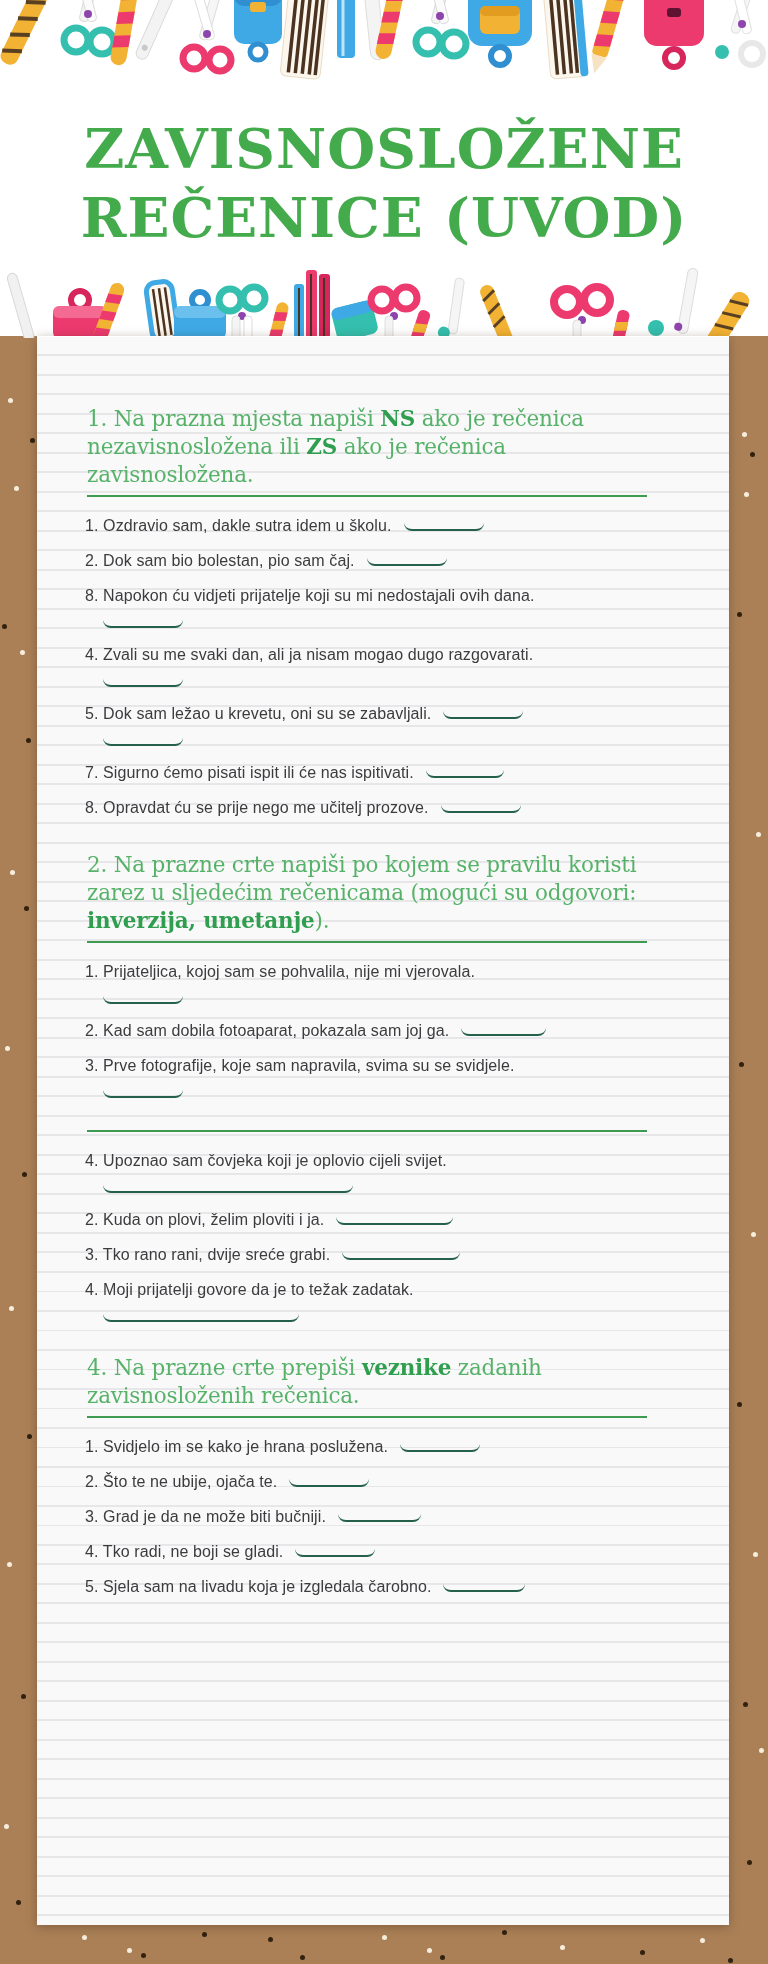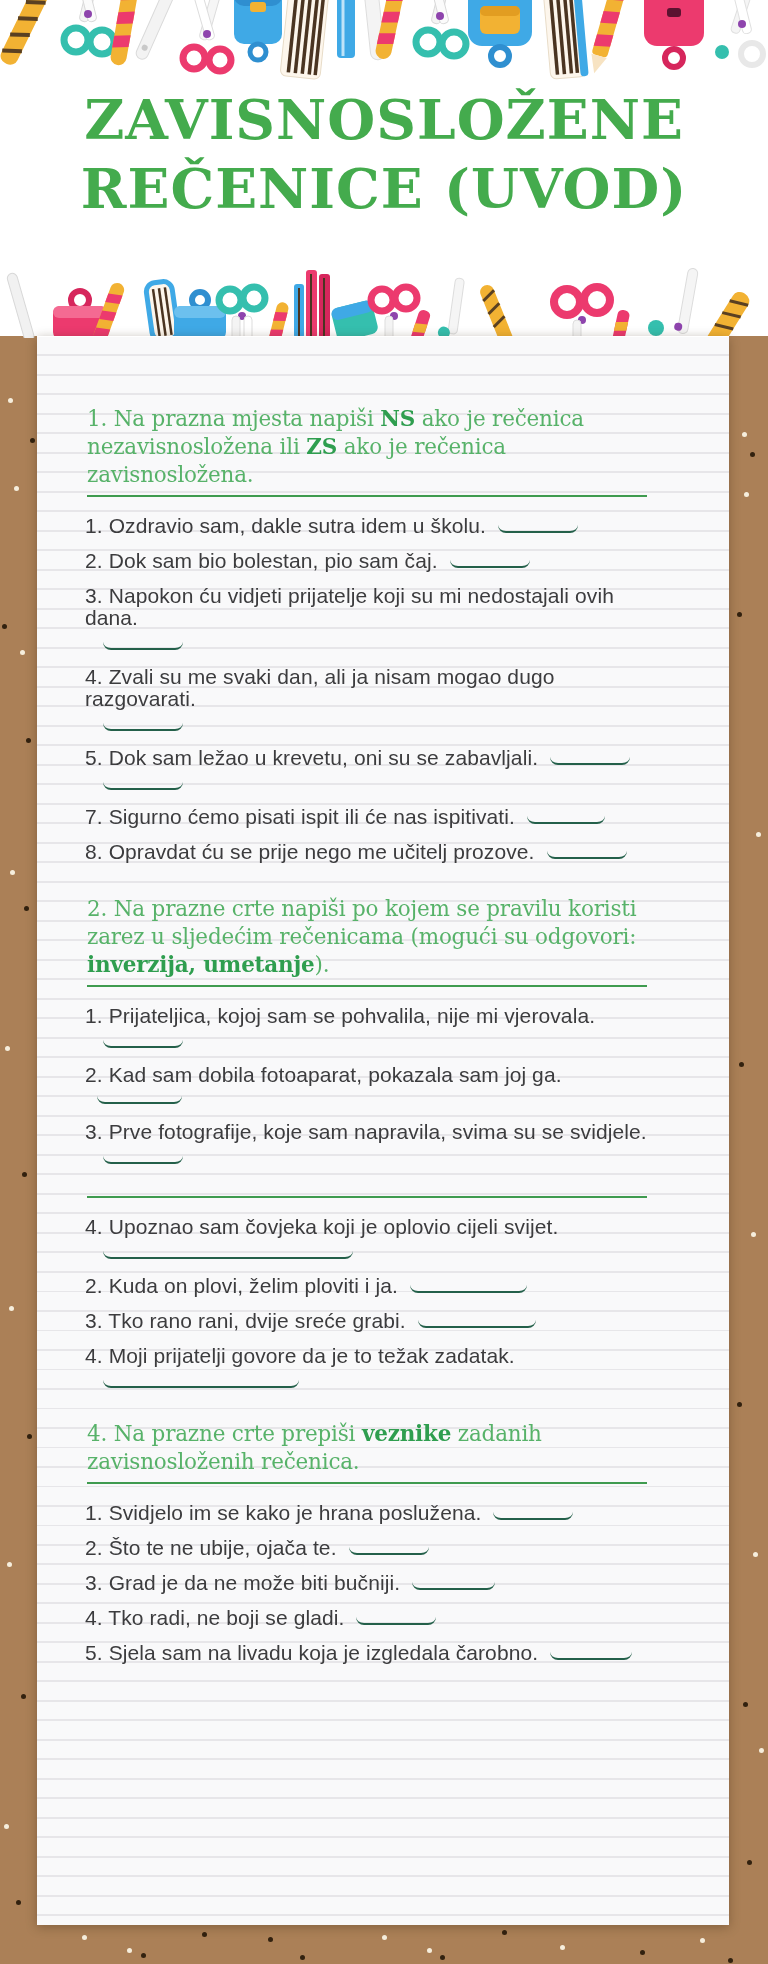--- a/index.html
+++ b/index.html
@@ -20,21 +20,21 @@
     position:relative;width:768px;height:1964px;margin:0 auto;
     background:var(--background);overflow:hidden;
     font-family:"Liberation Sans",sans-serif;
   }
   
   .header{position:absolute;top:0;left:0;width:768px;height:336px;background:#ffffff;z-index:0;}
   .deco{position:absolute;left:0;width:768px;pointer-events:none;}
   .deco-top{top:0;height:80px;z-index:2;}
   .deco-mid{top:252px;height:86px;z-index:1;}
   .title{
-    position:relative;z-index:2;margin:0 auto;padding-top:86px;width:660px;
+    position:relative;z-index:2;margin:0 auto;padding-top:115px;width:660px;
     font-family:"DejaVu Serif","Liberation Serif",serif;font-weight:700;
     font-size:55px;line-height:1.25;letter-spacing:1px;text-align:center;
     color:var(--title-green);
   }
   
   .dots{
     position:absolute;top:0;left:0;width:5px;height:5px;border-radius:50%;
     background:transparent;z-index:1;
     box-shadow:
       8px 398px 0 0 #f6eedd, 30px 438px 0 0 #32210f, 14px 486px 0 0 #f6eedd,
@@ -67,21 +67,21 @@
   .task + .task{margin-top:32px;}
   .task-heading{
     margin:0 0 6px 2px;
     font-family:"DejaVu Serif","Liberation Serif",serif;
     font-size:21.5px;line-height:28px;font-weight:400;
     color:var(--heading-green);letter-spacing:-0.2px;
   }
   .task-heading .b{font-weight:700;color:var(--heading-bold-green);}
   .divider{border-top:2px solid var(--divider-green);width:560px;margin:6px 0 18px 2px;}
   .item{
-    margin:0 0 13px 0;font-size:21px;line-height:22px;color:var(--body-text);
+    margin:0 0 13px 0;font-size:16px;line-height:22px;color:var(--body-text);
     letter-spacing:.1px;
   }
   .answer-line{
     display:inline-block;height:8px;
     border-bottom:2px solid var(--answer-line);
     border-bottom-left-radius:9px;border-bottom-right-radius:9px;
   }
   .answer-line.inline{margin-left:12px;vertical-align:baseline;}
   .answer-line.block{display:block;margin:10px 0 16px 18px;}
 </style>
@@ -317,21 +317,21 @@
 
   <div class="dots"></div>
 
   <div class="paper">
     <div id="sections">
         <section class="task">
           <h2 class="task-heading"><span>1. Na prazna mjesta napiši </span><span class="b">NS</span><span> ako je rečenica nezavisnosložena ili </span><span class="b">ZS</span><span> ako je rečenica zavisnosložena.</span></h2>
           <div class="divider"></div>
           <p class="item"><span class="item-text">1. Ozdravio sam, dakle sutra idem u školu.</span><span class="answer-line inline" style="width: 80px;"></span></p>
           <p class="item"><span class="item-text">2. Dok sam bio bolestan, pio sam čaj.</span><span class="answer-line inline" style="width: 80px;"></span></p>
-          <p class="item"><span class="item-text">3. Napokon ću vidjeti prijatelje koji su mi nedostajali ovih dana.</span></p>
+          <p class="item"><span class="item-text">8. Napokon ću vidjeti prijatelje koji su mi nedostajali ovih dana.</span></p>
           <div class="answer-line block" style="width: 80px;"></div>
           <p class="item"><span class="item-text">4. Zvali su me svaki dan, ali ja nisam mogao dugo razgovarati.</span></p>
           <div class="answer-line block" style="width: 80px;"></div>
           <p class="item"><span class="item-text">5. Dok sam ležao u krevetu, oni su se zabavljali.</span><span class="answer-line inline" style="width: 80px;"></span></p>
           <div class="answer-line block" style="width: 80px;"></div>
           <p class="item"><span class="item-text">7. Sigurno ćemo pisati ispit ili će nas ispitivati.</span><span class="answer-line inline" style="width: 78px;"></span></p>
           <p class="item"><span class="item-text">8. Opravdat ću se prije nego me učitelj prozove.</span><span class="answer-line inline" style="width: 80px;"></span></p>
         </section>
         <section class="task">
           <h2 class="task-heading"><span>2. Na prazne crte napiši po kojem se pravilu koristi zarez u sljedećim rečenicama (mogući su odgovori: </span><span class="b">inverzija, umetanje</span><span>).</span></h2>

